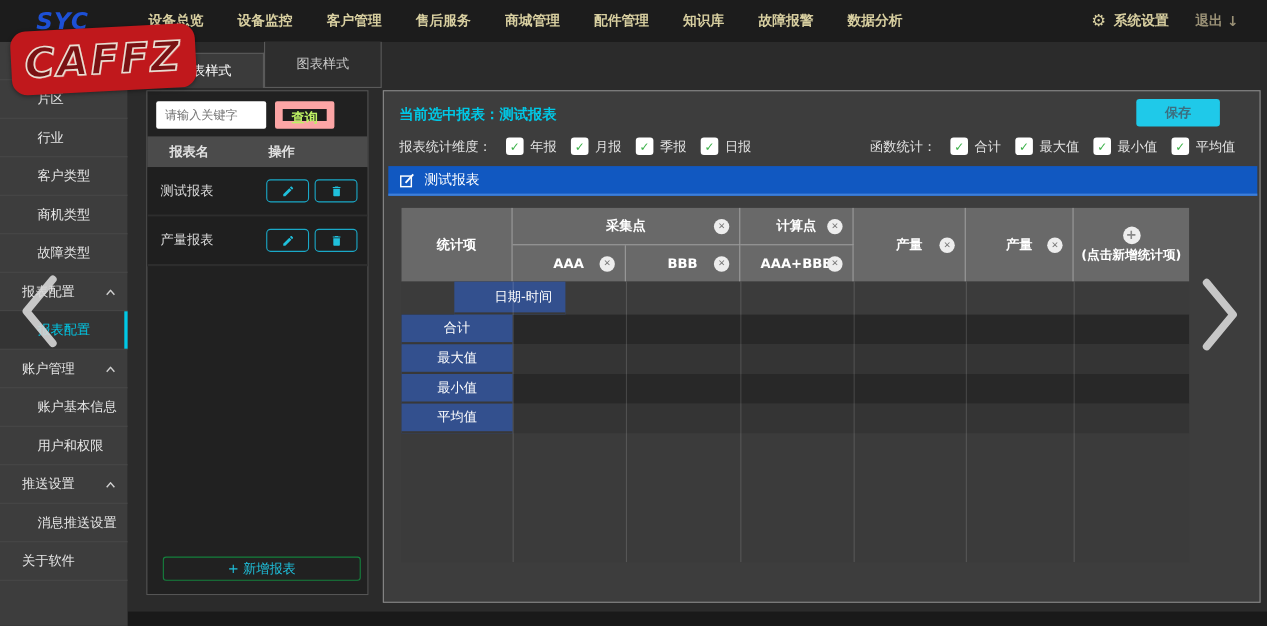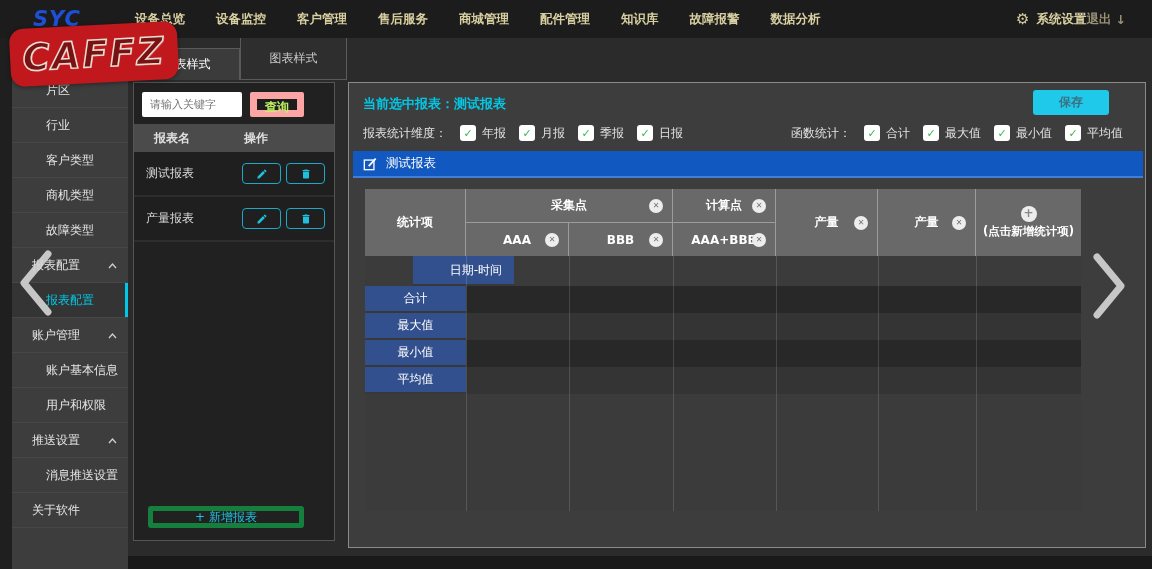--- a/index.html
+++ b/index.html
@@ -7,24 +7,24 @@
   #app { position:relative; width:1152px; height:569px; background:#1f1f1f; overflow:hidden; }
 
   
   .navbar { position:absolute; left:0; top:0; width:1152px; height:38px; background:#1c1c1c; display:flex; align-items:center; z-index:10; }
   .logo { margin-left:33px; font-size:21px; font-weight:bold; font-style:italic; color:#1d50d6; letter-spacing:1px; }
   .nav-menu { display:flex; margin-left:54px; gap:31px; }
   .nav-item { font-size:12.5px; color:#d8cfa0; font-weight:600; cursor:pointer; white-space:nowrap; }
   .nav-right { margin-left:auto; display:flex; align-items:center; margin-right:26px; }
   .gear-glyph { color:#d8cfa0; font-size:15px; margin-right:7px; }
   .settings-label { font-size:12.5px; color:#d8cfa0; font-weight:600; }
-  .logout { font-size:12.5px; color:#9a9176; font-weight:600; display:flex; gap:4px; align-items:center; }
-
-  
-  .sidebar { position:absolute; left:12px; top:38px; width:116px; height:531px; background:#3d3d3d; z-index:5; }
+  .logout { margin-left:24px; font-size:12.5px; color:#9a9176; font-weight:600; display:flex; gap:4px; align-items:center; }
+
+  
+  .sidebar { position:absolute; left:0; top:38px; width:116px; height:531px; background:#3d3d3d; z-index:5; }
   .side-item { height:35px; display:flex; align-items:center; padding-left:20px; font-size:12px; color:#e6e6e6; border-bottom:1px solid #474747; position:relative; cursor:pointer; white-space:nowrap; }
   .side-item.child { padding-left:34px; }
   .side-item .chev { position:absolute; right:11px; top:15px; }
   .side-item.selected { color:#00c8e6; background:#343434; }
   .side-item.selected::after { content:""; position:absolute; right:0; top:0; width:3px; height:100%; background:#00c8e6; }
 
   
   .main { position:absolute; left:116px; top:38px; width:1036px; height:531px; background:#2b2b2b; }
   .bottom-strip { position:absolute; left:0; bottom:0; width:100%; height:13px; background:#191919; }
 
@@ -38,21 +38,21 @@
   .search-input { width:100px; height:25px; background:#fff; border:none; border-radius:2px; font-size:11px; padding:0 8px; color:#333; font-family:inherit; }
   .search-btn { width:54px; height:25px; background:#1d1d1d; border:7px solid #fca5a5; border-radius:2px; color:#bef264; font-size:12px; font-weight:600; cursor:pointer; font-family:inherit; }
   .list-header { display:flex; height:28px; background:#4b4b4b; align-items:center; font-size:12px; color:#e0e0e0; font-weight:600; }
   .list-header .col-name { padding-left:20px; flex:1;font-family:Liberation Mono, monospace; }
   .list-header .col-action { width:90px; }
   .list-row { display:flex; height:45px; align-items:center; background:#1f1f1f; border-bottom:2px solid #2d2d2d; }
   .row-name { flex:1; padding-left:12px; font-size:12px; color:#dddddd; white-space:nowrap; overflow:hidden; }
   .row-actions { width:92px; display:flex; gap:5px; padding-right:4px; }
   .icon-btn { width:39px; height:21px; border:1px solid #1aa9c8; border-radius:4px; background:transparent; display:flex; align-items:center; justify-content:center; cursor:pointer; }
   .icon-btn svg { fill:#1fc0dc; }
-  .add-report-btn { position:absolute; left:14px; bottom:12px; width:156px; height:22px; border:5px solid #15803d; border-radius:3px; background:transparent; color:#1fc0dc; font-size:12px; display:flex; align-items:center; justify-content:center; cursor:pointer; }
+  .add-report-btn { position:absolute; left:14px; bottom:12px; width:180px; height:22px; border:1px solid #15803d; border-radius:3px; background:transparent; color:#1fc0dc; font-size:12px; display:flex; align-items:center; justify-content:center; cursor:pointer; }
 
   
   .right-panel { position:absolute; left:232px; top:44px; width:798px; height:466px; background:#3d3d3d; border:1px solid #8a8a8a; }
   .selected-report { position:absolute; left:14px; top:12px; font-size:13px; font-weight:bold; color:#00c8e6; }
   .save-btn { position:absolute; right:36px; top:7px; width:76px; height:25px; background:#1fc9e9; border:none; border-radius:3px; color:#3c6f80; font-size:12px; font-weight:bold; cursor:pointer; font-family:inherit; }
   .options-row { position:absolute; left:14px; right:22px; top:40px; height:20px; display:flex; justify-content:space-between; align-items:center; }
   .opt-group { display:flex; align-items:center; gap:13px; }
   .opt-label { font-size:12px; color:#e3e3e3; }
   .cb { display:flex; align-items:center; gap:6px; cursor:pointer; }
   .cb-box { width:16px; height:16px; background:#ffffff; border-radius:3px; display:flex; align-items:center; justify-content:center; color:#3db24a; font-size:11px; font-weight:bold; }

